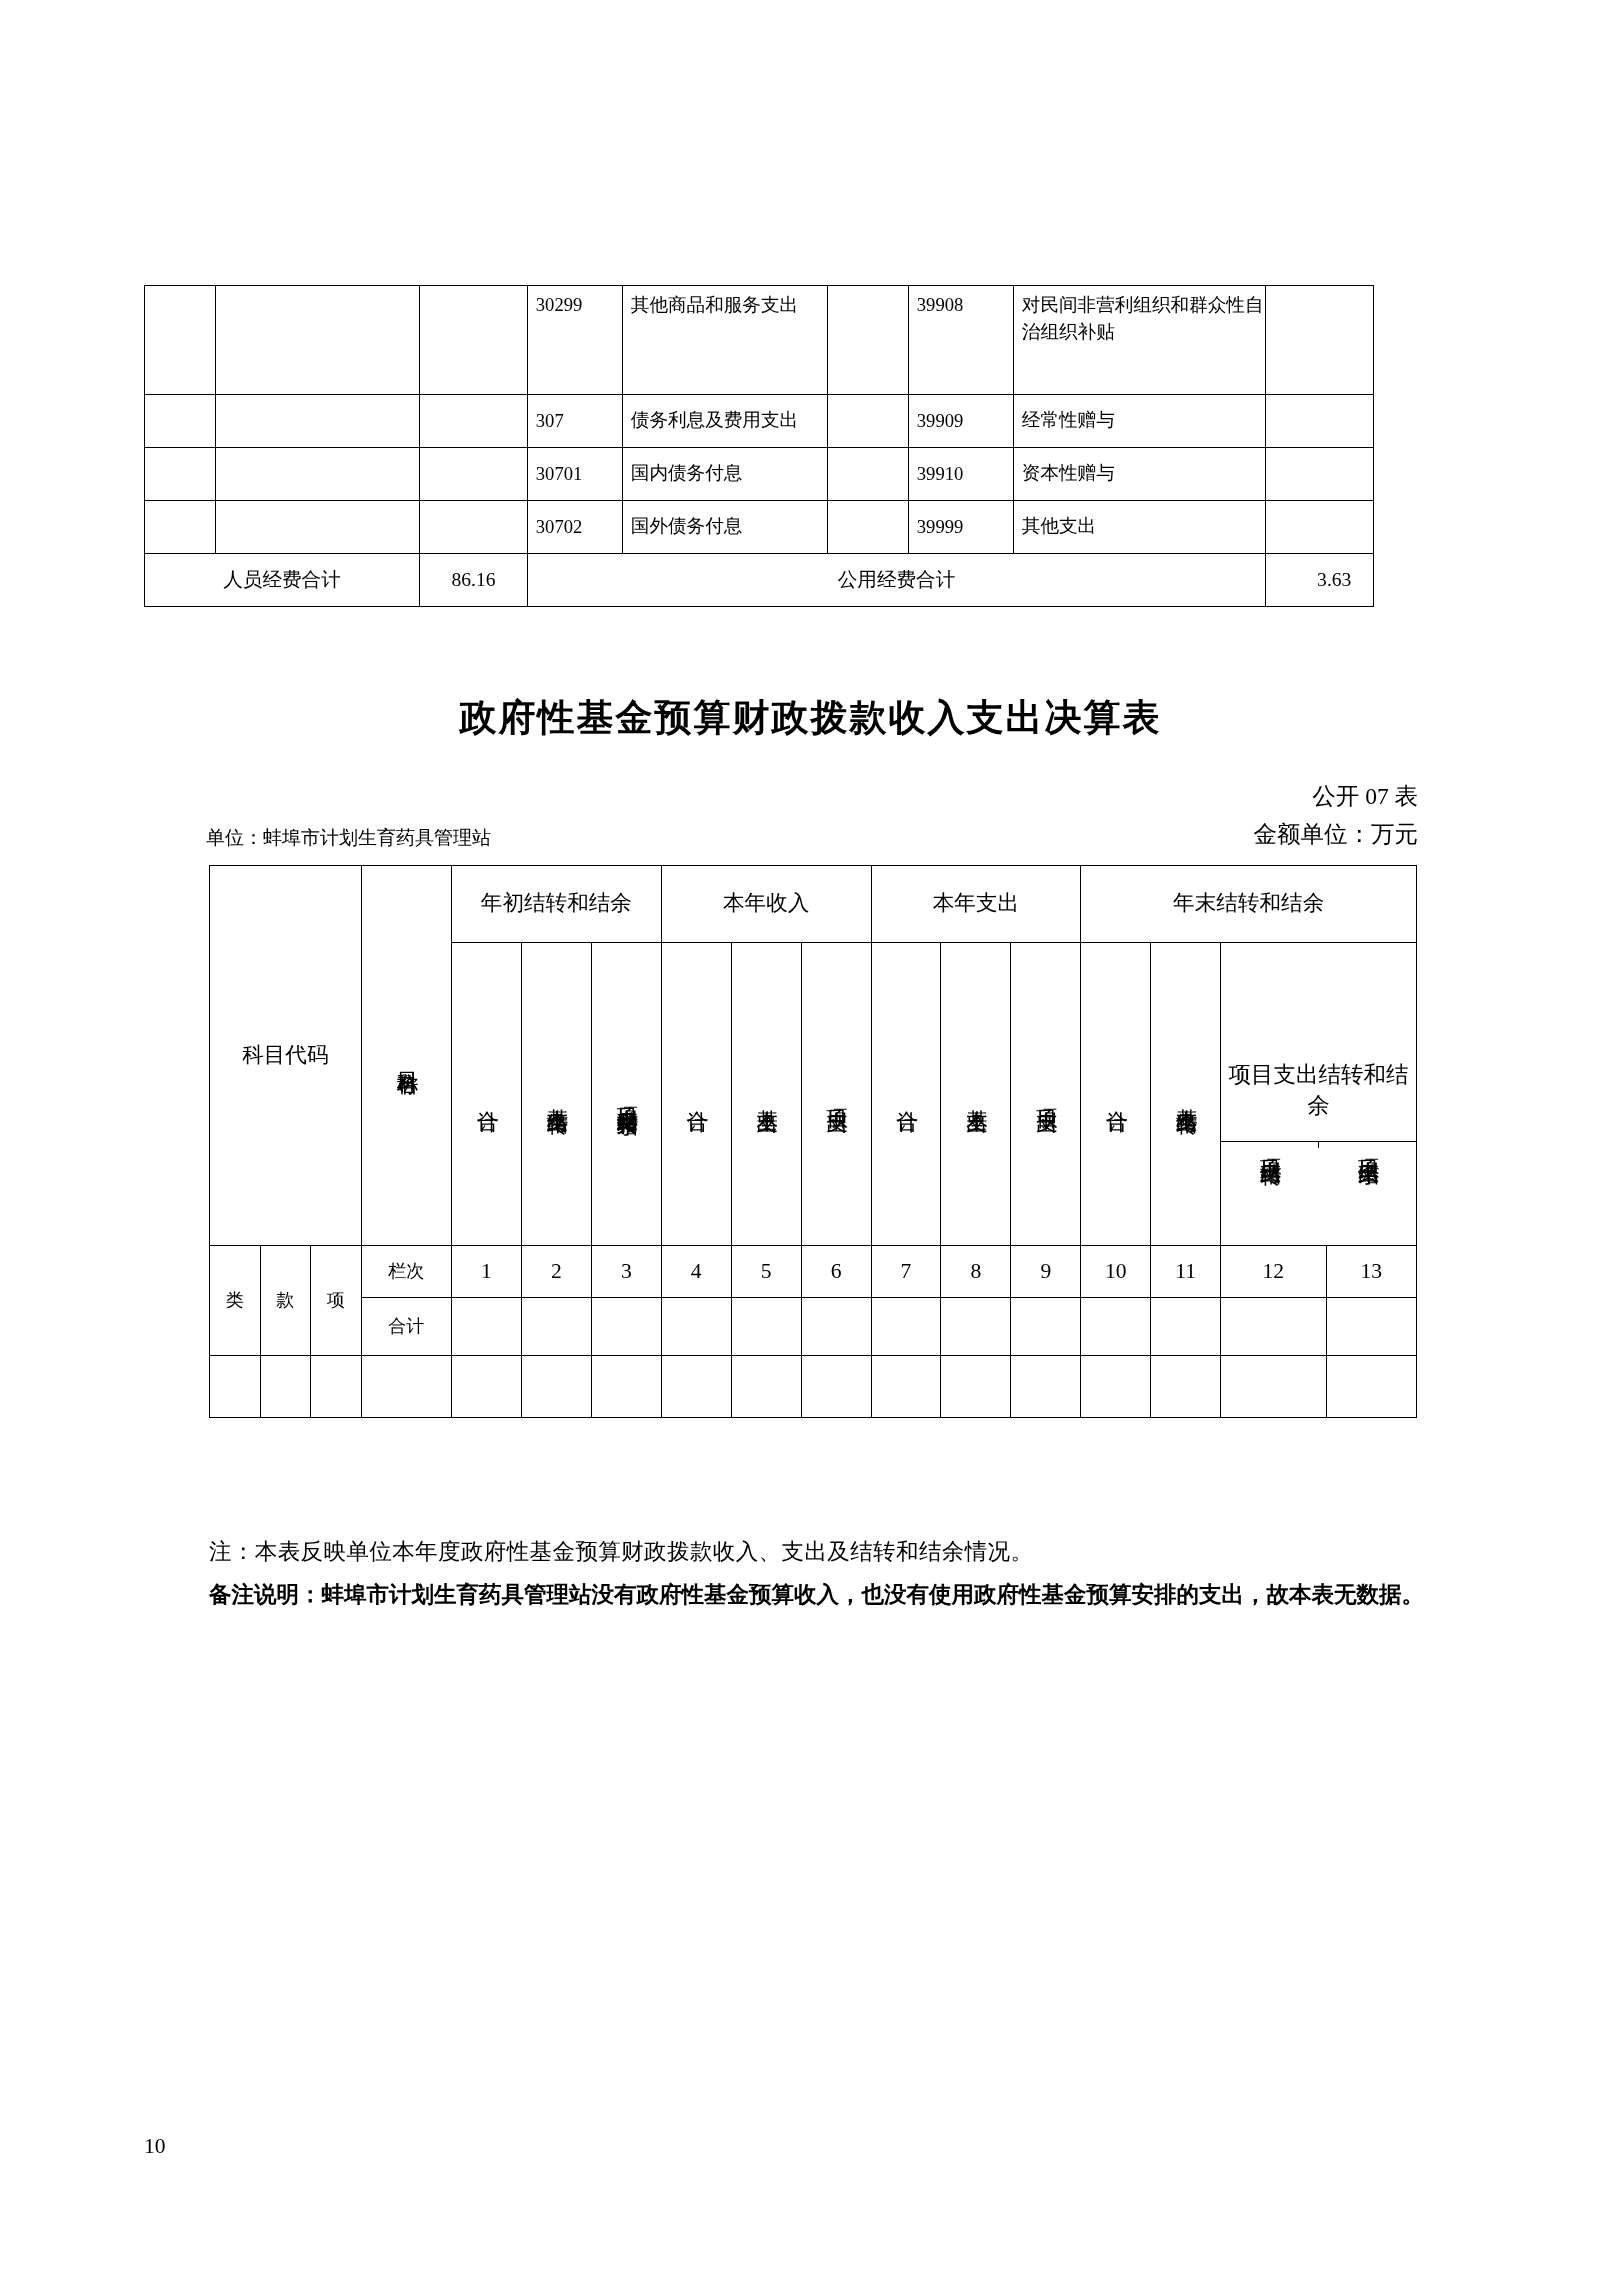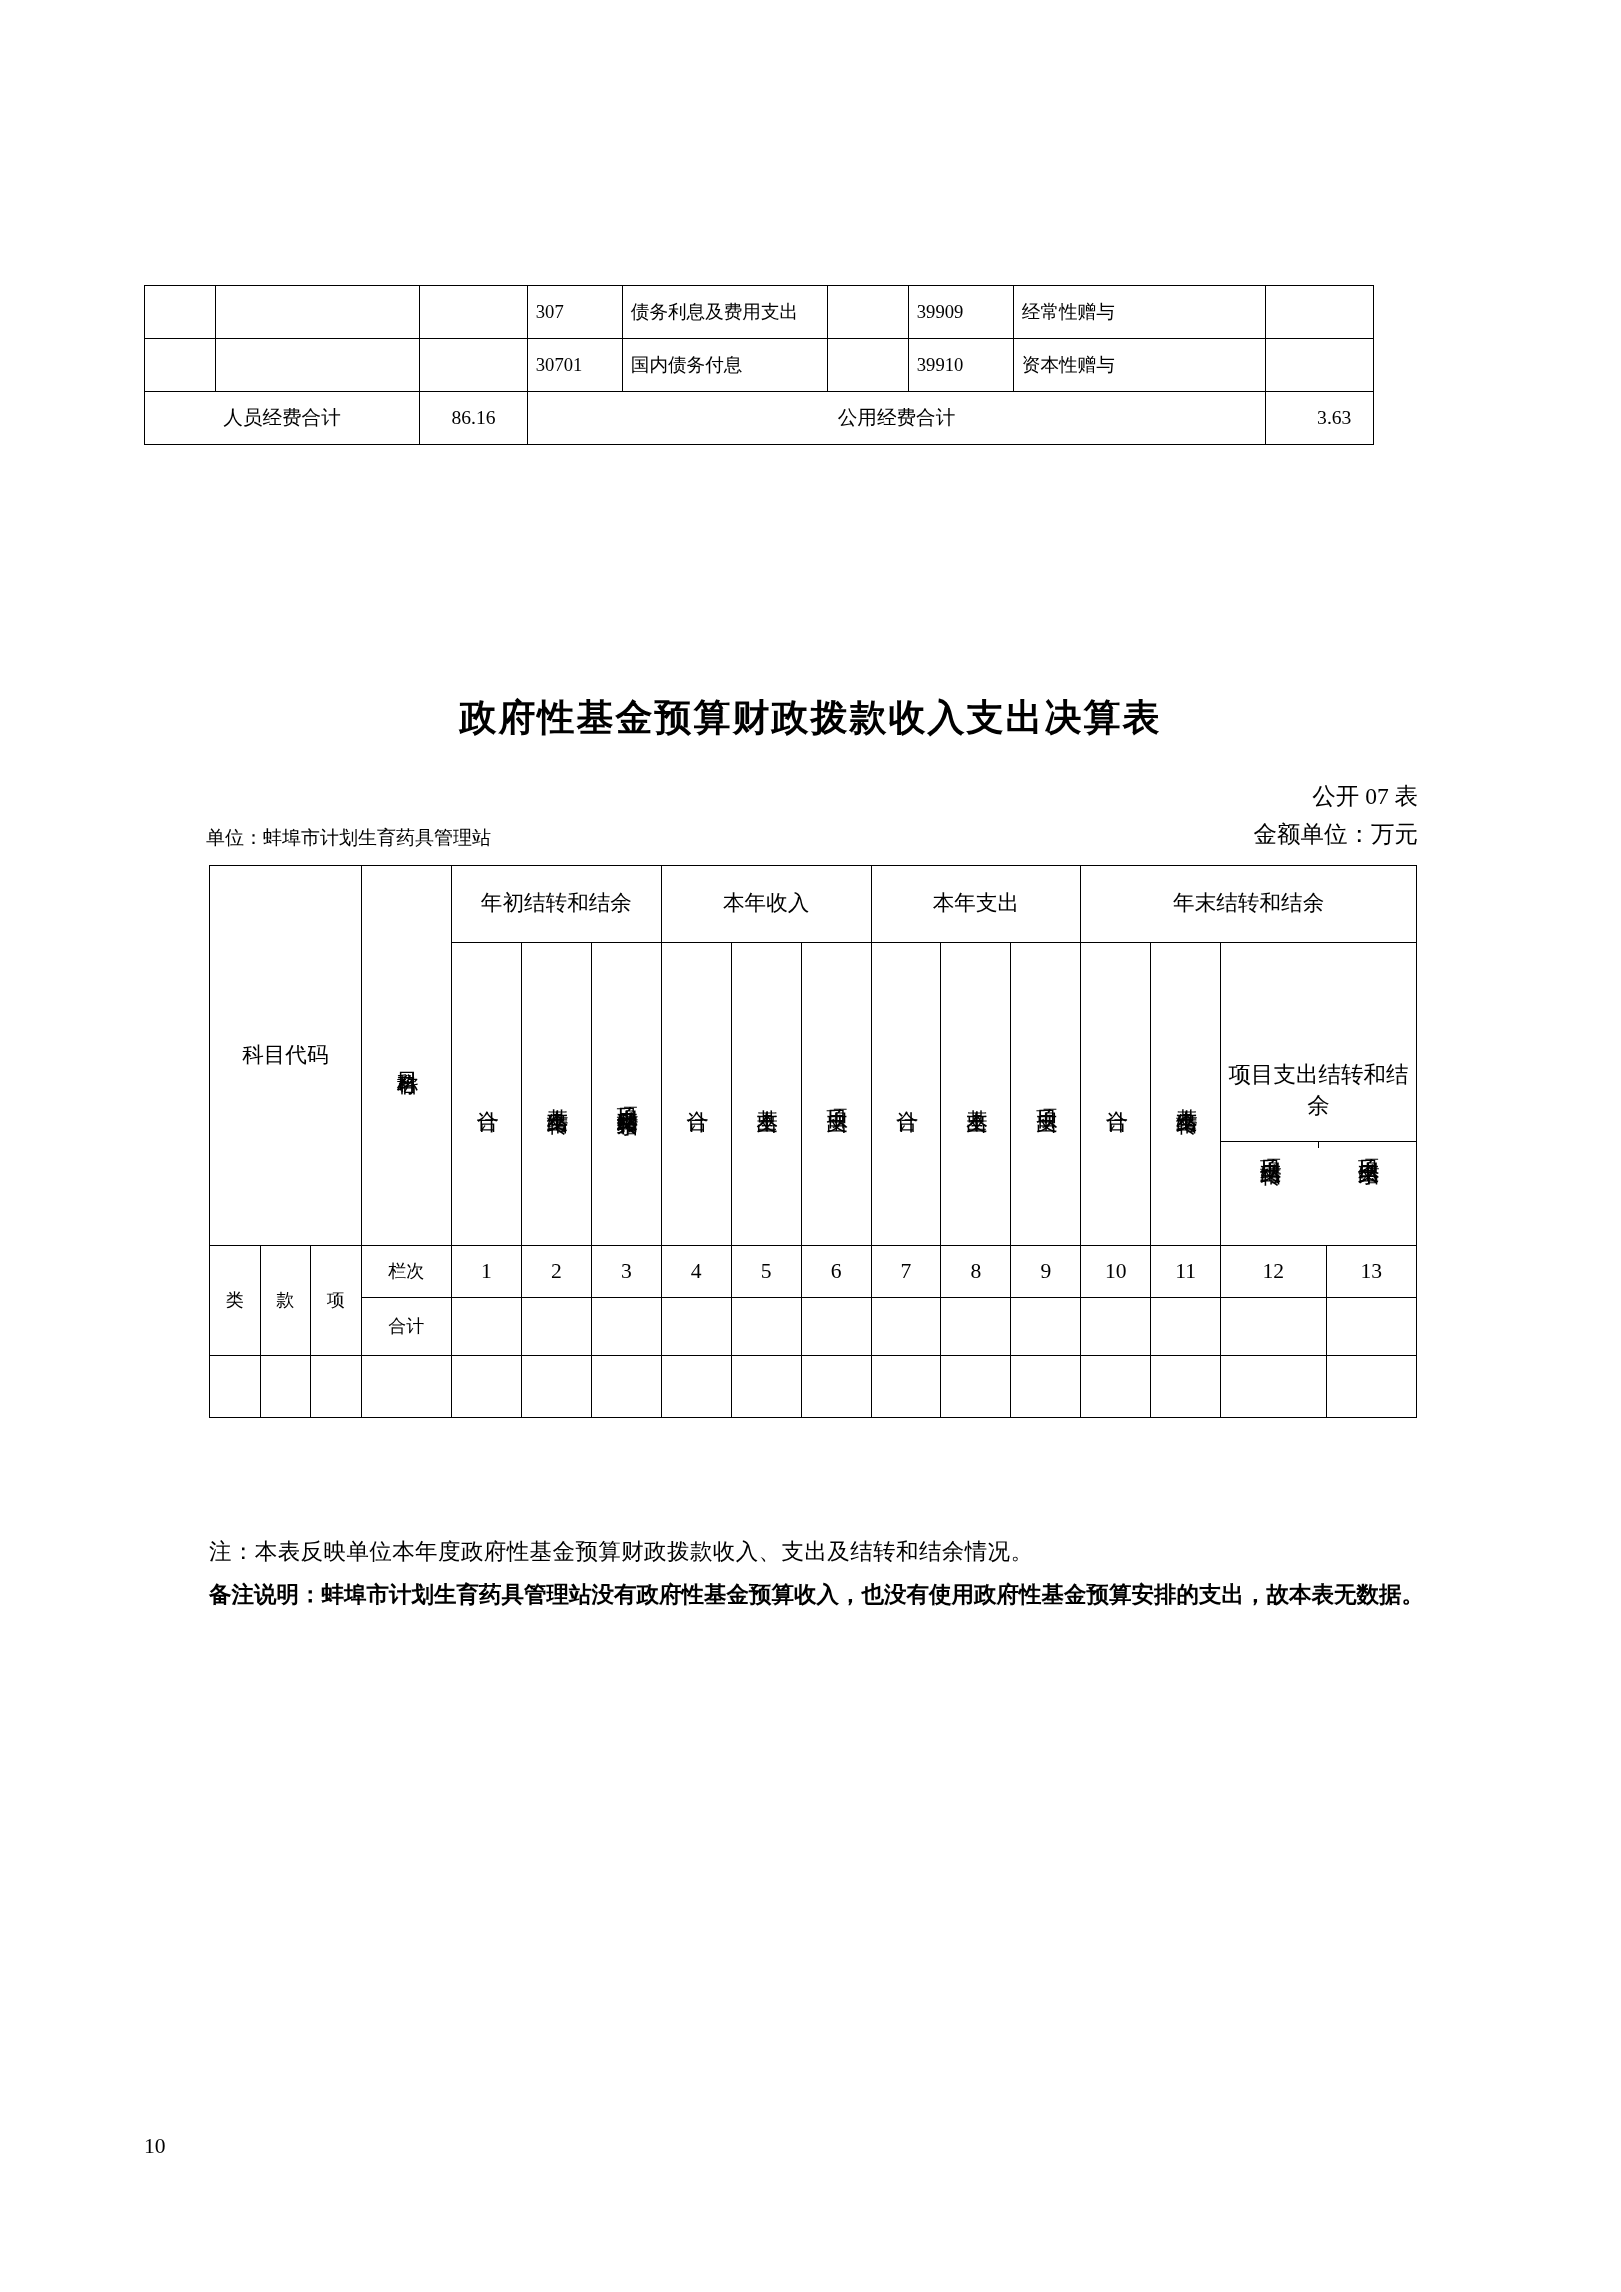--- a/index.html
+++ b/index.html
@@ -208,40 +208,62 @@
       <col style="width:204px">
       <col style="width:108px">
       <col style="width:95px">
       <col style="width:205px">
       <col style="width:81px">
       <col style="width:105px">
       <col style="width:252px">
       <col style="width:108px">
     </colgroup>
     <tbody>
+      <tr class="tall">
+        <td></td>
+        <td></td>
+        <td></td>
+        <td class="code">30299</td>
+        <td class="namecell">其他商品和服务支出</td>
+        <td></td>
+        <td class="code">39908</td>
+        <td class="namecell">对民间非营利组织和群众性自治组织补贴</td>
+        <td></td>
+      </tr>
       <tr>
         <td></td>
         <td></td>
         <td></td>
         <td class="code">307</td>
         <td class="namecell">债务利息及费用支出</td>
         <td></td>
         <td class="code">39909</td>
         <td class="namecell">经常性赠与</td>
         <td></td>
       </tr>
       <tr>
         <td></td>
         <td></td>
         <td></td>
         <td class="code">30701</td>
         <td class="namecell">国内债务付息</td>
         <td></td>
         <td class="code">39910</td>
         <td class="namecell">资本性赠与</td>
+        <td></td>
+      </tr>
+      <tr>
+        <td></td>
+        <td></td>
+        <td></td>
+        <td class="code">30702</td>
+        <td class="namecell">国外债务付息</td>
+        <td></td>
+        <td class="code">39999</td>
+        <td class="namecell">其他支出</td>
         <td></td>
       </tr>
       <tr>
         <td class="total-label" colspan="2">人员经费合计</td>
         <td class="total-val">86.16</td>
         <td class="total-label" colspan="5">公用经费合计</td>
         <td class="total-val-right">3.63</td>
       </tr>
     </tbody>
   </table>

